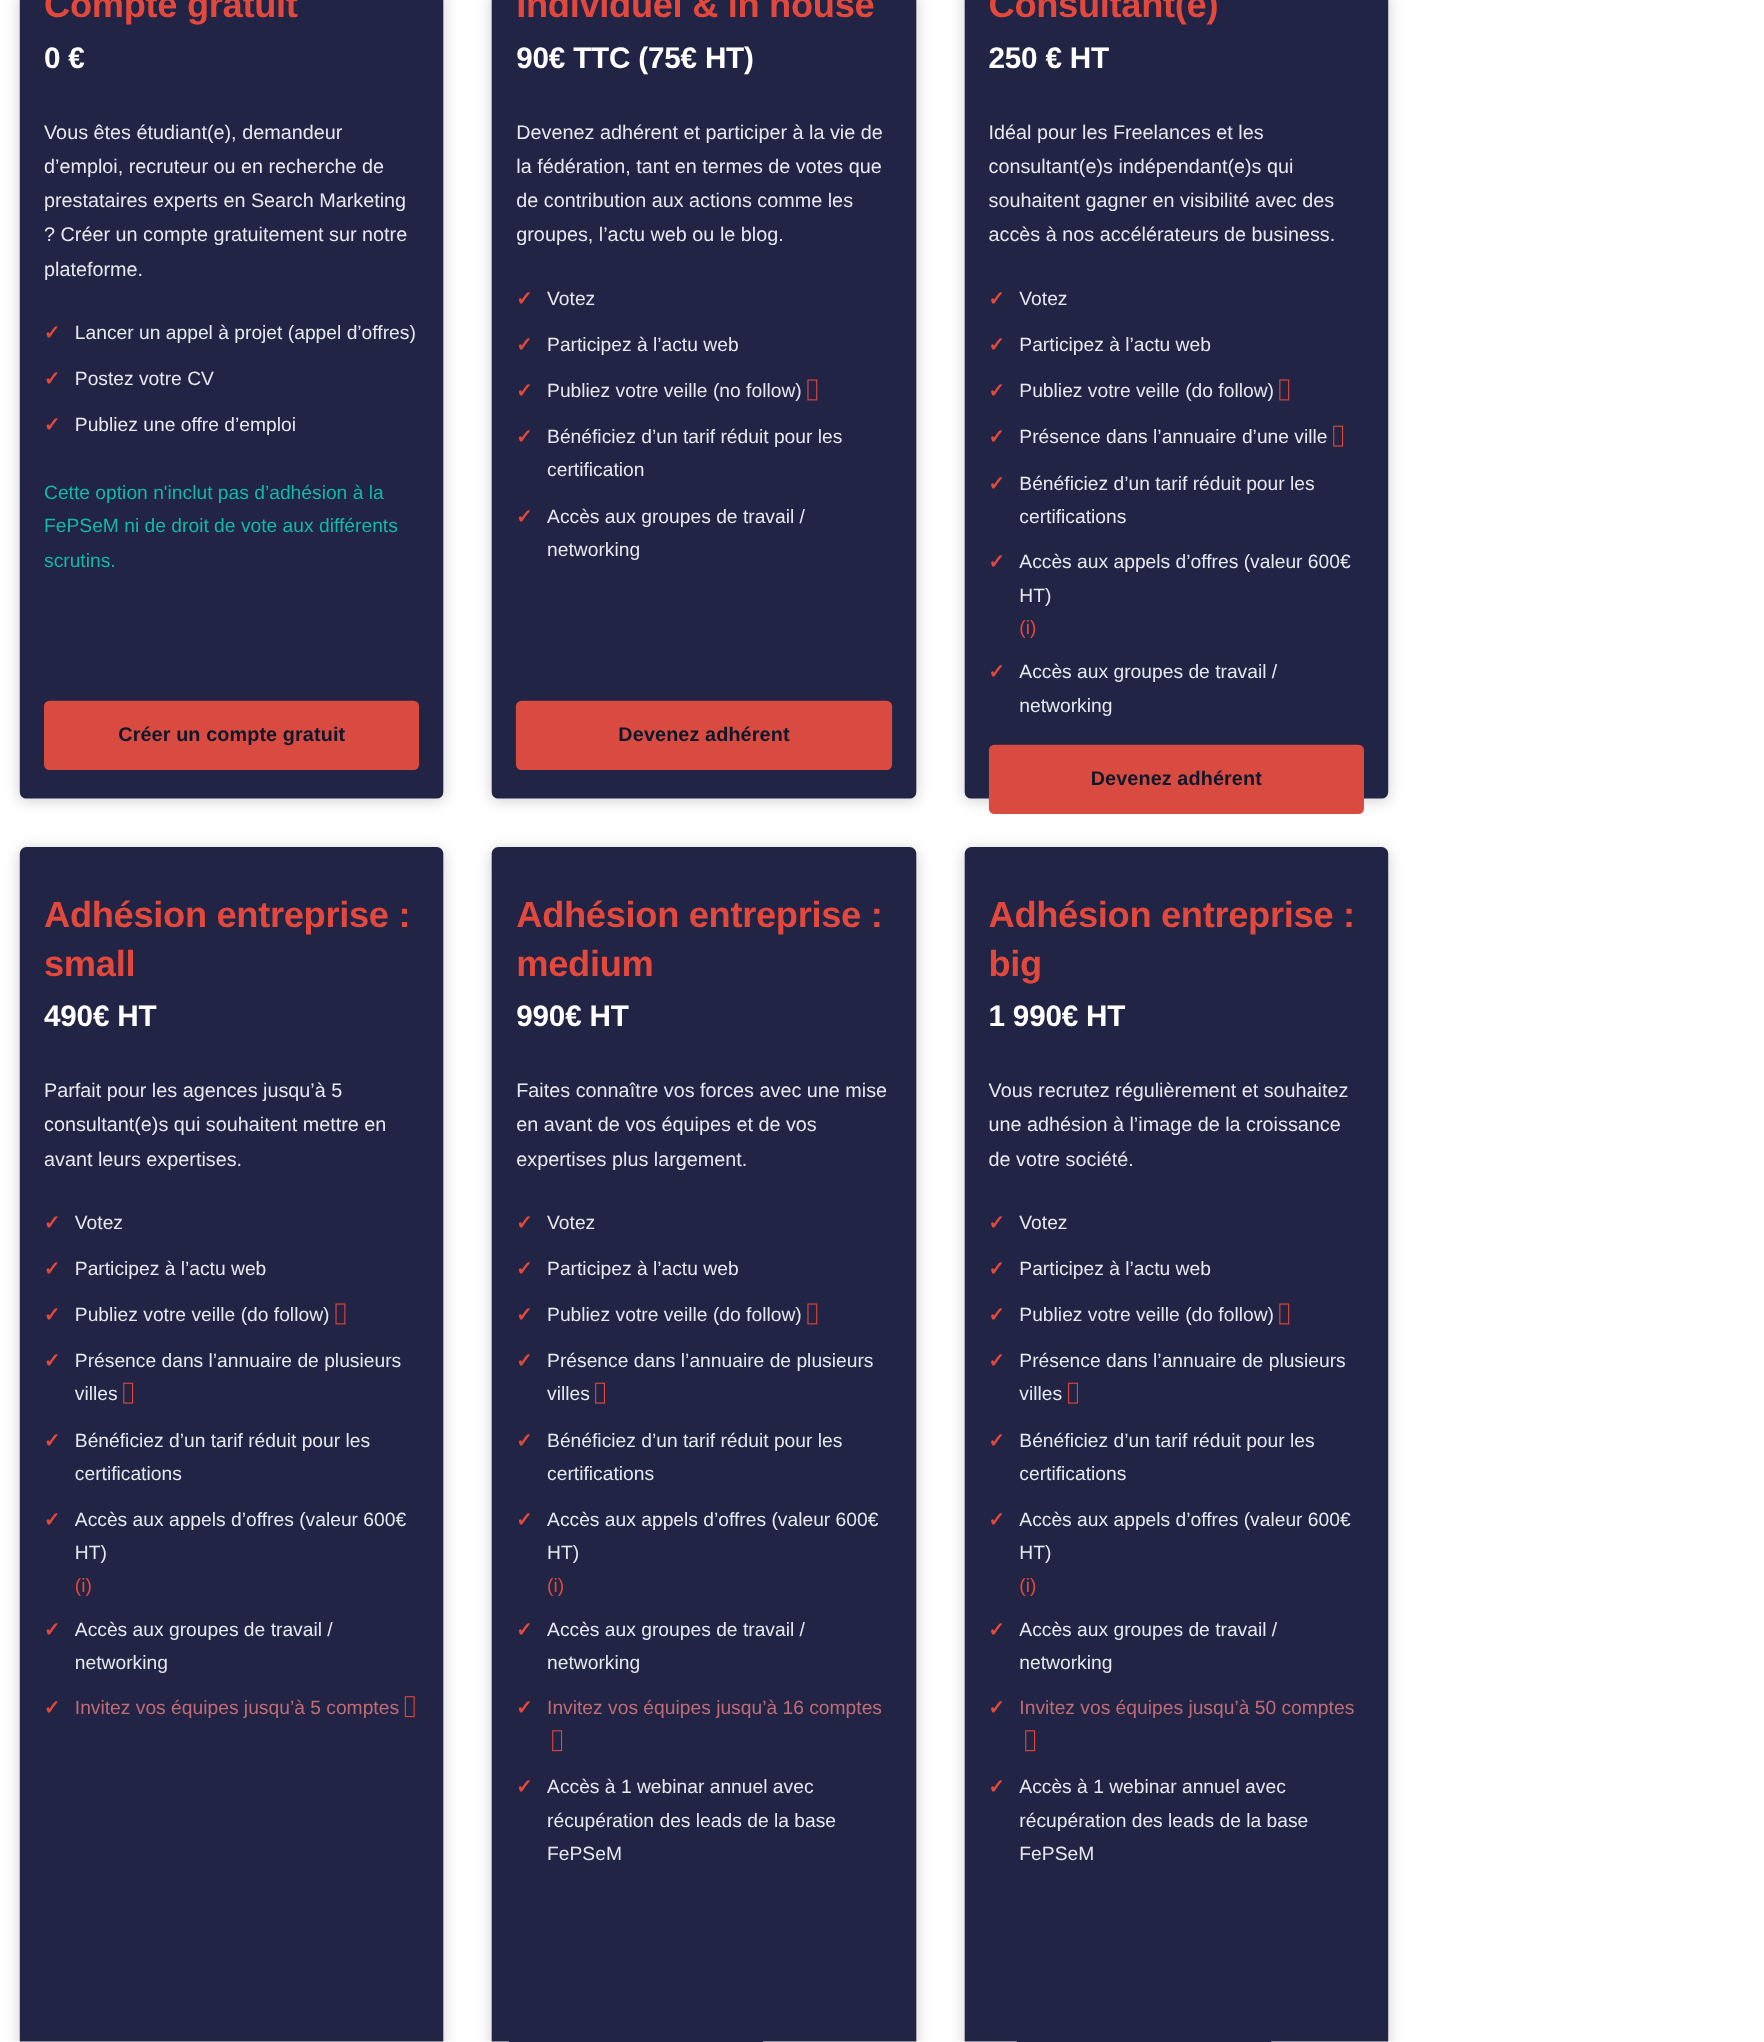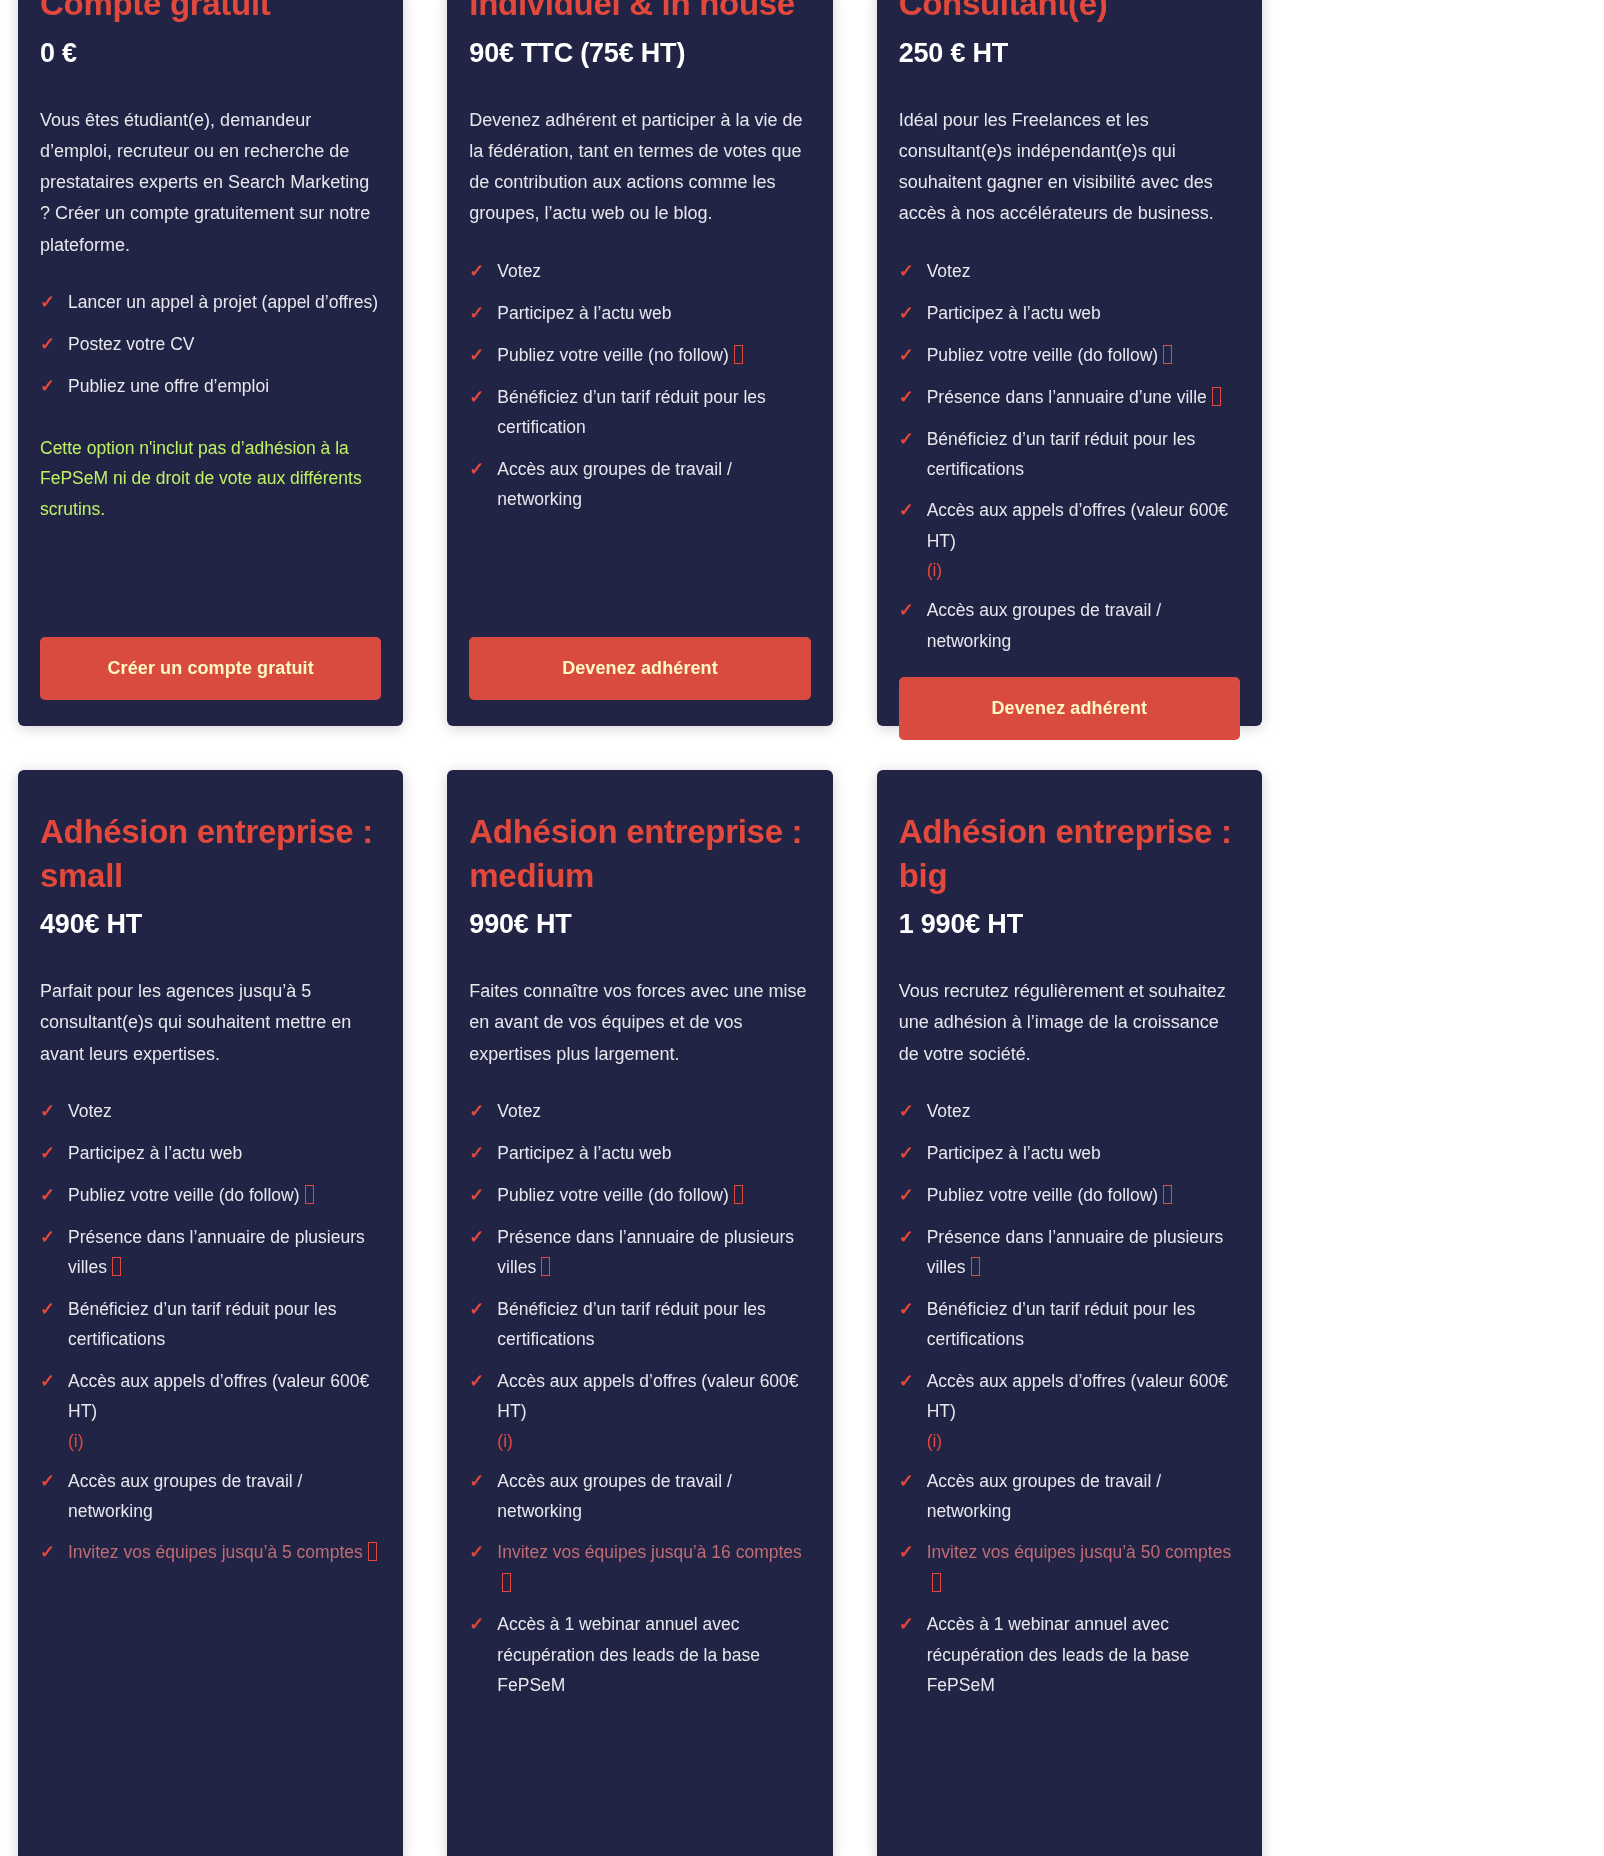--- a/index.html
+++ b/index.html
@@ -120,36 +120,36 @@
   }
 
   .sub-note {
     display: block;
     color: #E2483C;
     font-size: 17.5px;
     line-height: 1.6;
   }
 
   .note-text {
-    color: #bef264;
+    color: #14b8a6;
     font-size: 17.5px;
     line-height: 1.74;
     margin: 20px 0 0 0;
   }
 
   .spacer {
     flex: 1 1 auto;
     min-height: 10px;
   }
 
   .cta-button {
     display: block;
     width: 100%;
     background: #D94B41;
-    color: #fef9c3;
+    color: #0f172a;
     border: none;
     border-radius: 5px;
     font-family: "Liberation Sans", sans-serif;
     font-size: 18px;
     font-weight: bold;
     padding: 21px 10px;
     text-align: center;
     cursor: pointer;
     letter-spacing: 0.1px;
   }

